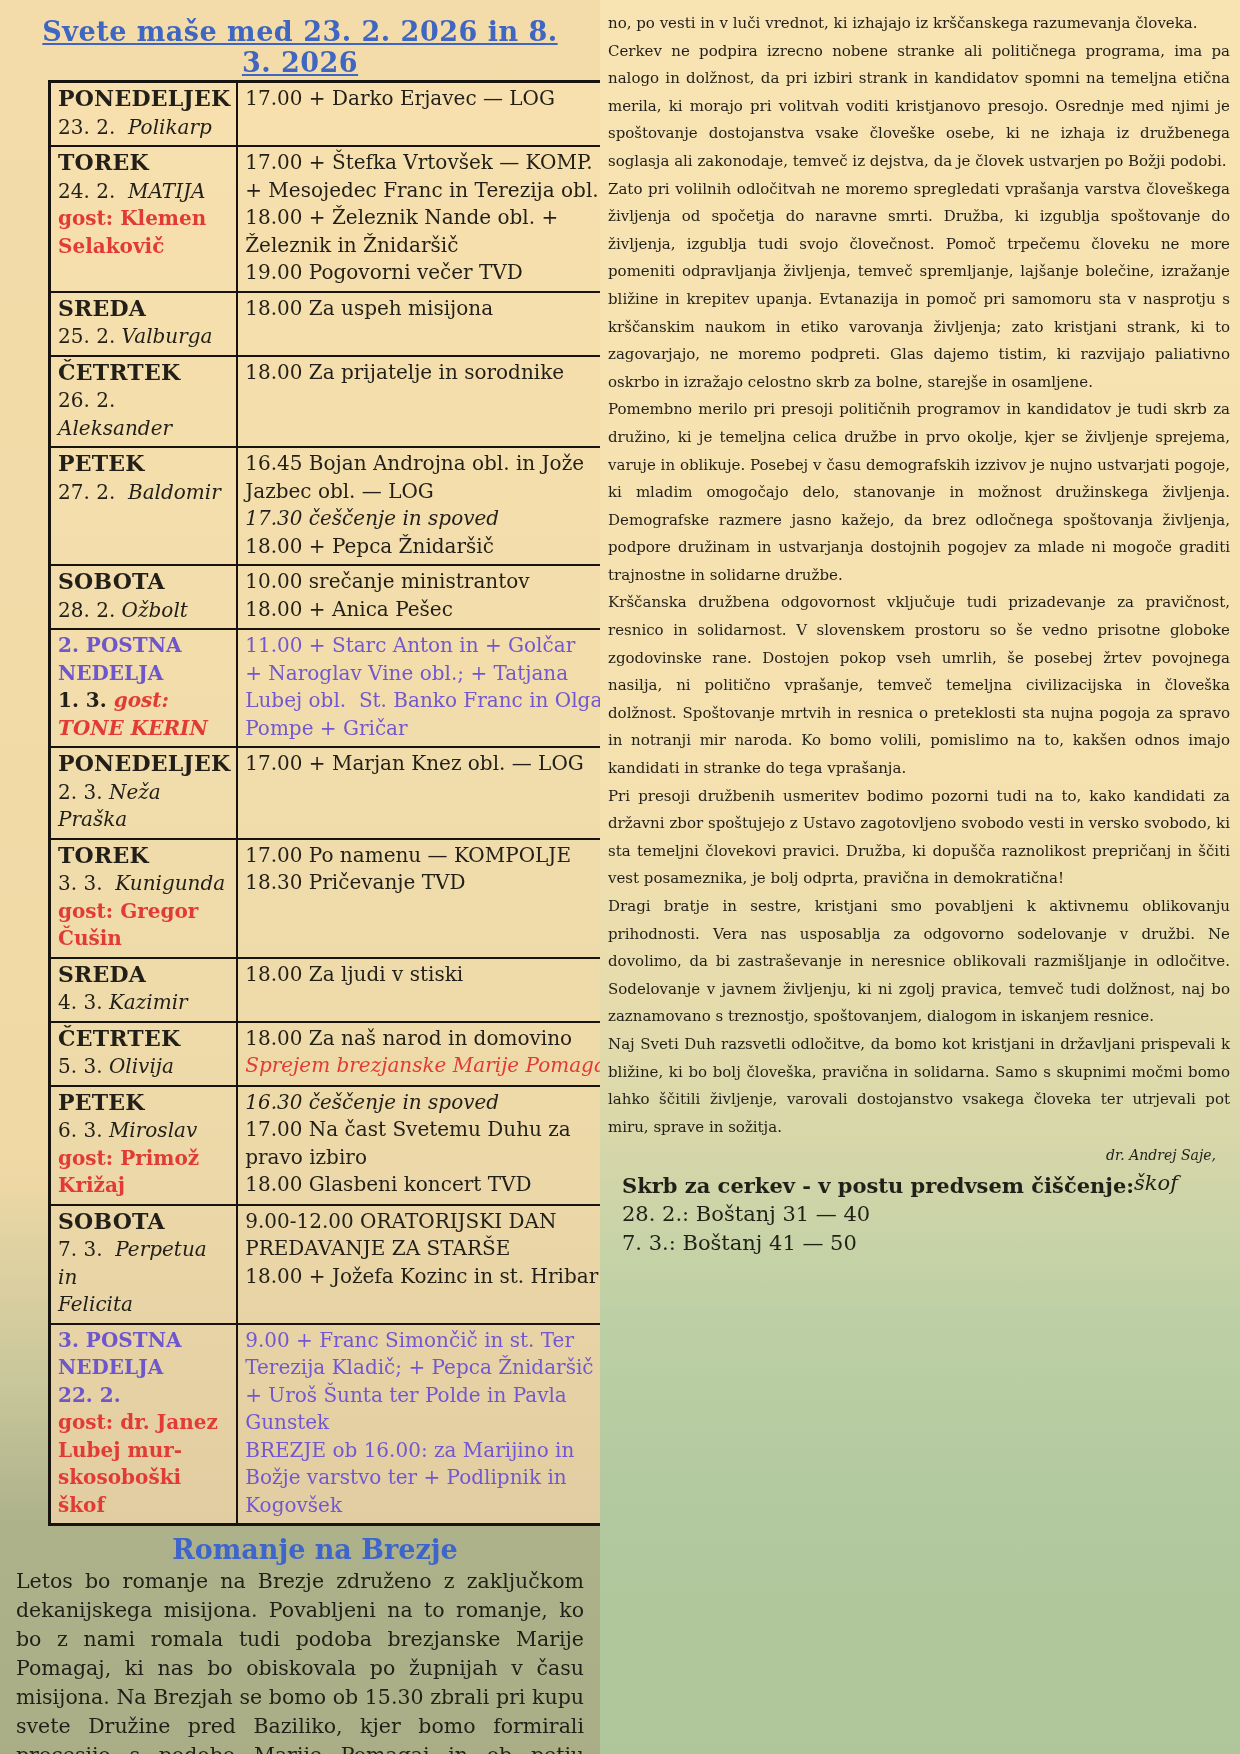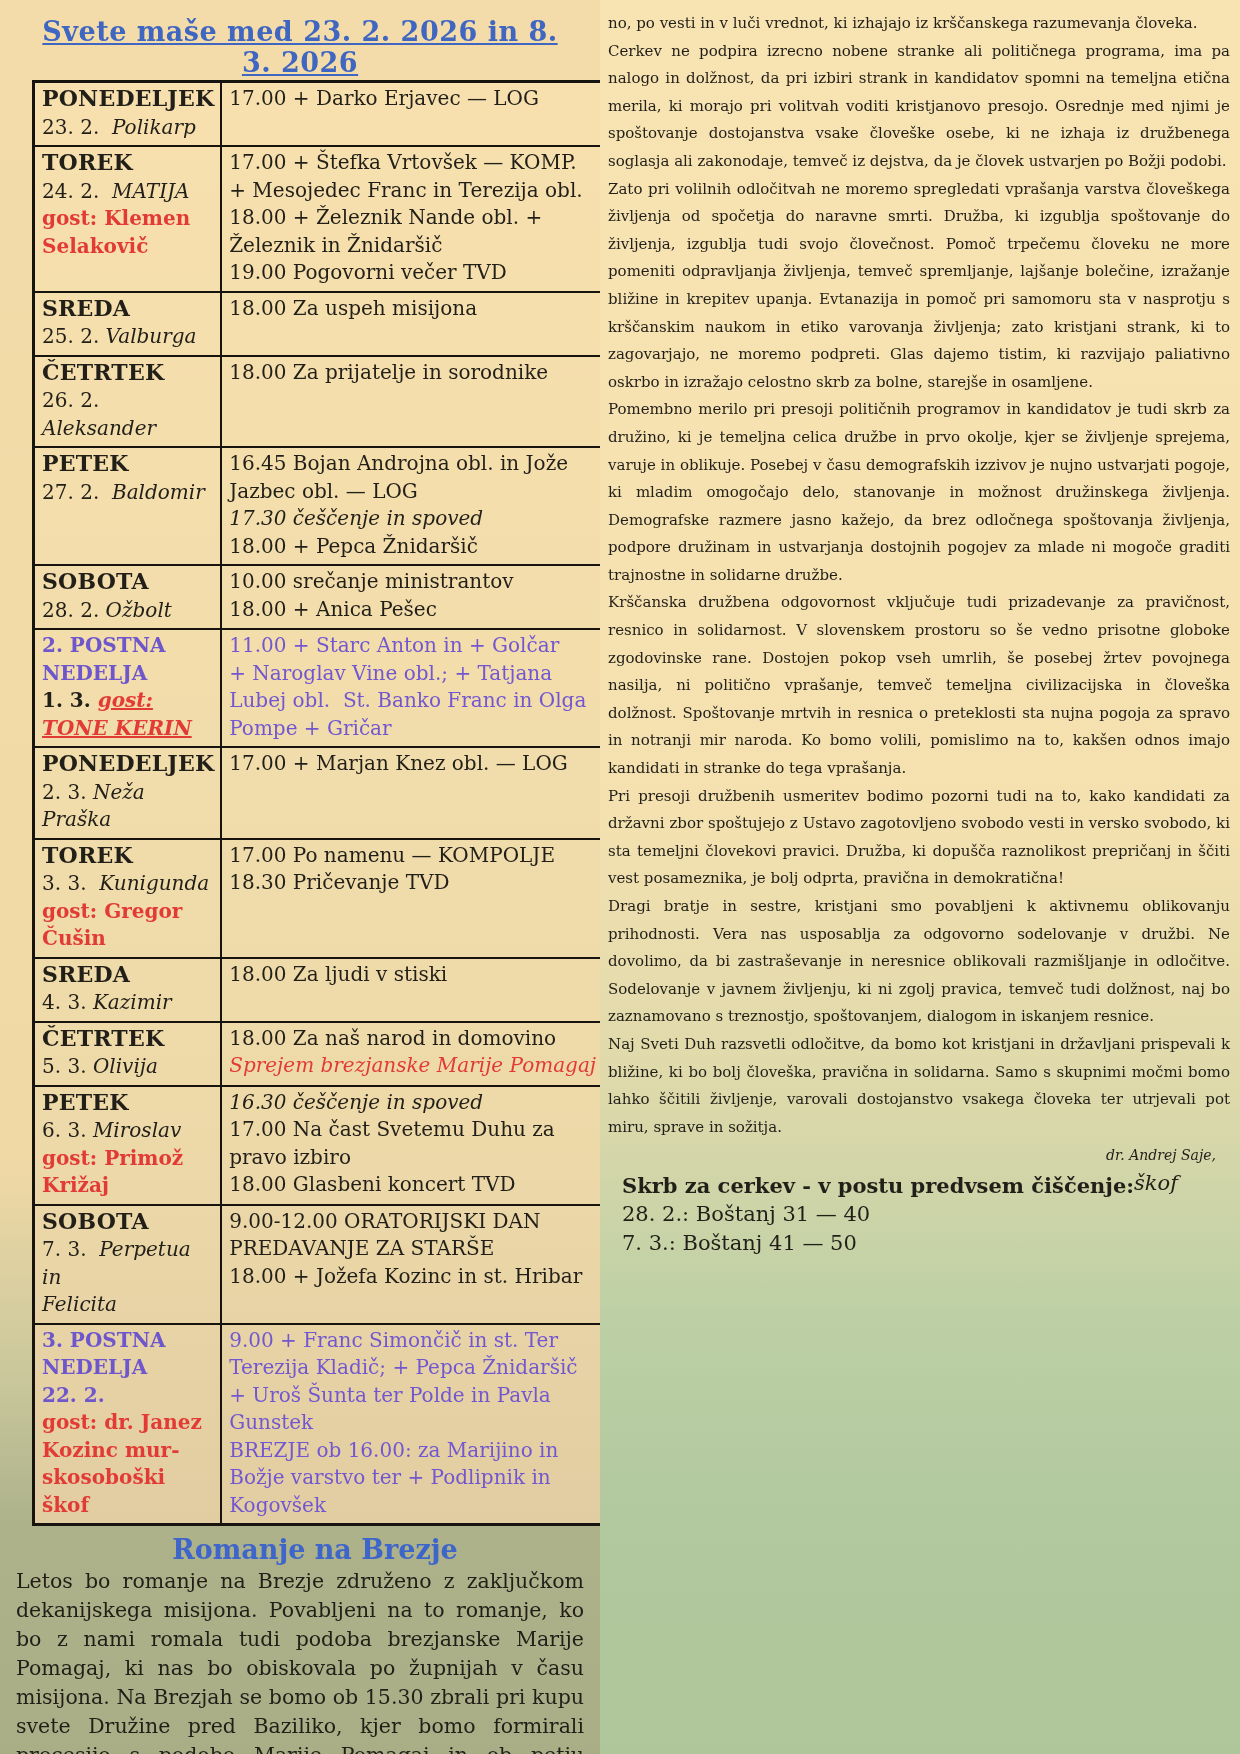--- a/index.html
+++ b/index.html
@@ -27,39 +27,39 @@
     margin:16px 0 2px 36px;
     width:528px;
     text-align:center;
     font-size:27px; font-weight:bold;
     text-decoration:underline;
     letter-spacing:0.5px;
     color:#3f66c0;
   }
   table.schedule {
     border-collapse:collapse;
-    margin-left:32px;
+    margin-left:48px;
     width:618px;
     background:linear-gradient(180deg,#f7e0ae 0%,#eedaa9 70%,#e2cda2 100%);
     border:3px solid #17140f;
   }
   table.schedule td {
     border:2px solid #17140f;
     vertical-align:top;
     padding:2px 6px 4px 7px;
   }
   td.day-cell { width:170px; }
   .tline { font-size:20px; line-height:27.5px; white-space:pre-wrap; }
   .tline .day  { font-weight:bold; font-size:22px; letter-spacing:0.2px; }
   .tline .pl   { }
   .tline .plb  { font-weight:bold; }
   .tline .it   { font-style:italic; }
   .tline .red  { color:#e23b35; font-weight:bold; }
   .tline .redi { color:#e23b35; font-style:italic; }
-  .tline .redit{ color:#e23b35; font-weight:bold; font-style:italic;text-decoration:underline; }
+  .tline .redit{ color:#e23b35; font-weight:bold; font-style:italic; }
   .tline .pur  { color:#6e56cc; font-weight:bold; }
   .tline .purr { color:#7257d1; }
   
   .romanje-title {
     margin:8px 0 2px 32px;
     width:566px;
     text-align:center;
     font-size:27px; font-weight:bold;
     color:#3e65c9;
   }
@@ -239,21 +239,21 @@
               <div class="tline"><span class="pl">PREDAVANJE ZA STARŠE</span></div>
               <div class="tline"><span class="pl">18.00 + Jožefa Kozinc in st. Hribar</span></div>
             </td>
           </tr>
           <tr>
             <td class="day-cell">
               <div class="tline"><span class="pur">3. POSTNA</span></div>
               <div class="tline"><span class="pur">NEDELJA</span></div>
               <div class="tline"><span class="pur">22. 2.</span></div>
               <div class="tline"><span class="red">gost: dr. Janez</span></div>
-              <div class="tline"><span class="red">Kozinc mur-</span></div>
+              <div class="tline"><span class="red">Lubej mur-</span></div>
               <div class="tline"><span class="red">skosoboški</span></div>
               <div class="tline"><span class="red">škof</span></div>
             </td>
             <td class="mass-cell">
               <div class="tline"><span class="purr">9.00 + Franc Simončič in st. Ter</span></div>
               <div class="tline"><span class="purr">Terezija Kladič; + Pepca Žnidaršič</span></div>
               <div class="tline"><span class="purr">+ Uroš Šunta ter Polde in Pavla</span></div>
               <div class="tline"><span class="purr">Gunstek</span></div>
               <div class="tline"><span class="purr">BREZJE ob 16.00: za Marijino in</span></div>
               <div class="tline"><span class="purr">Božje varstvo ter + Podlipnik in</span></div>

